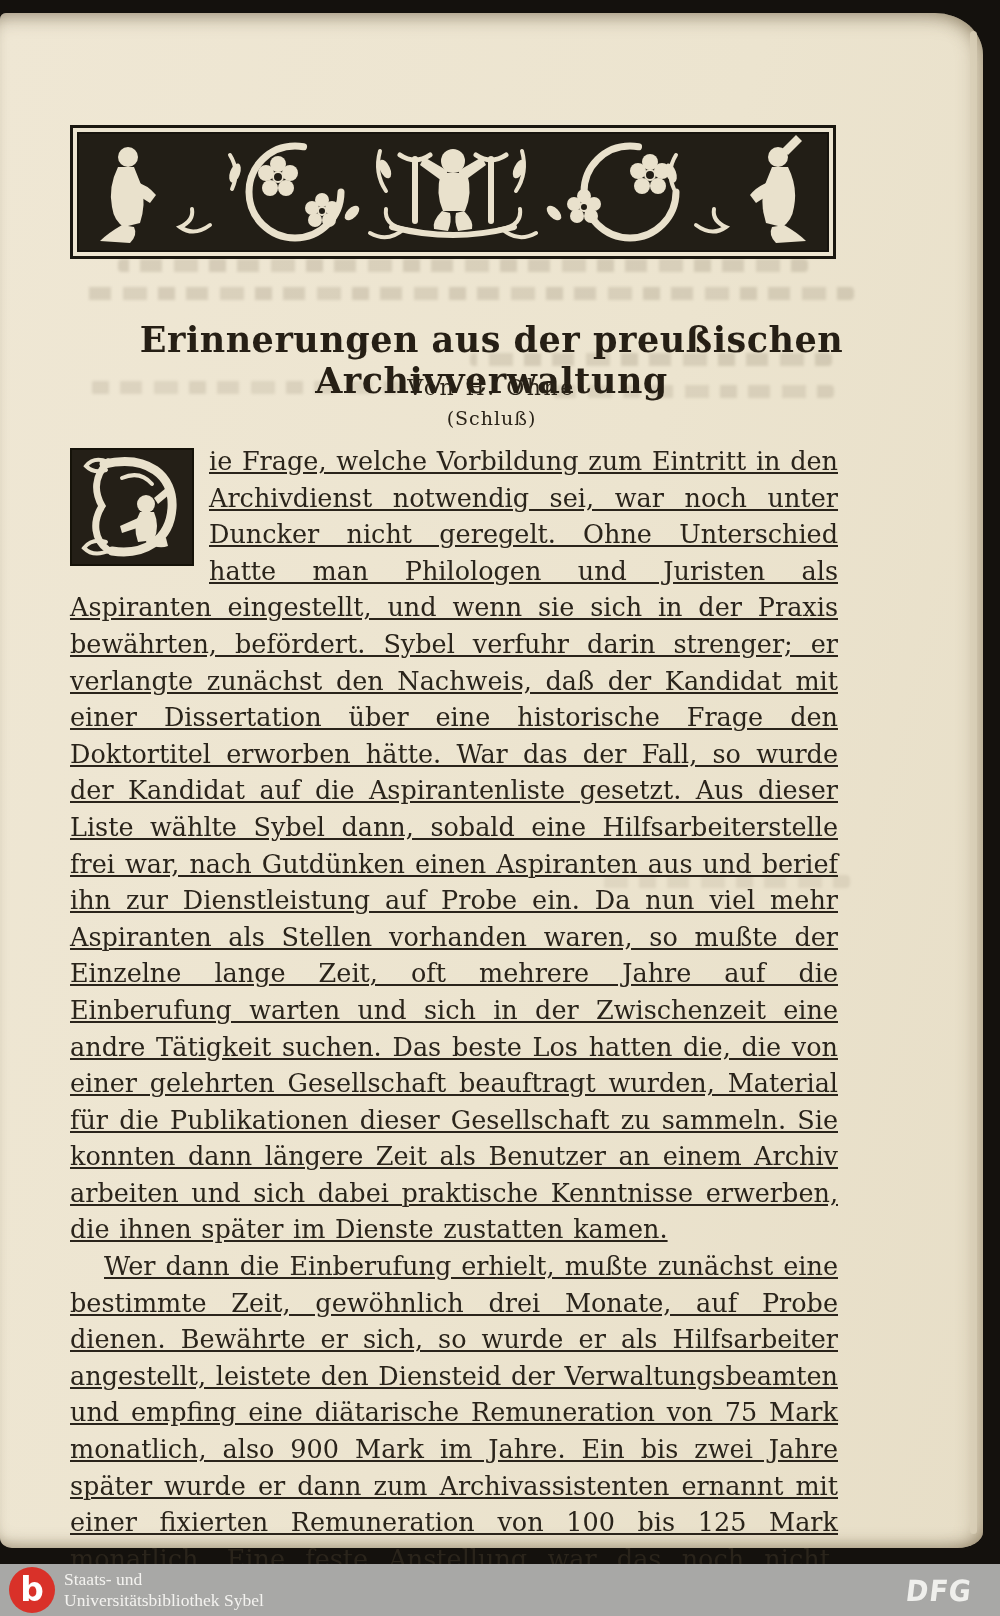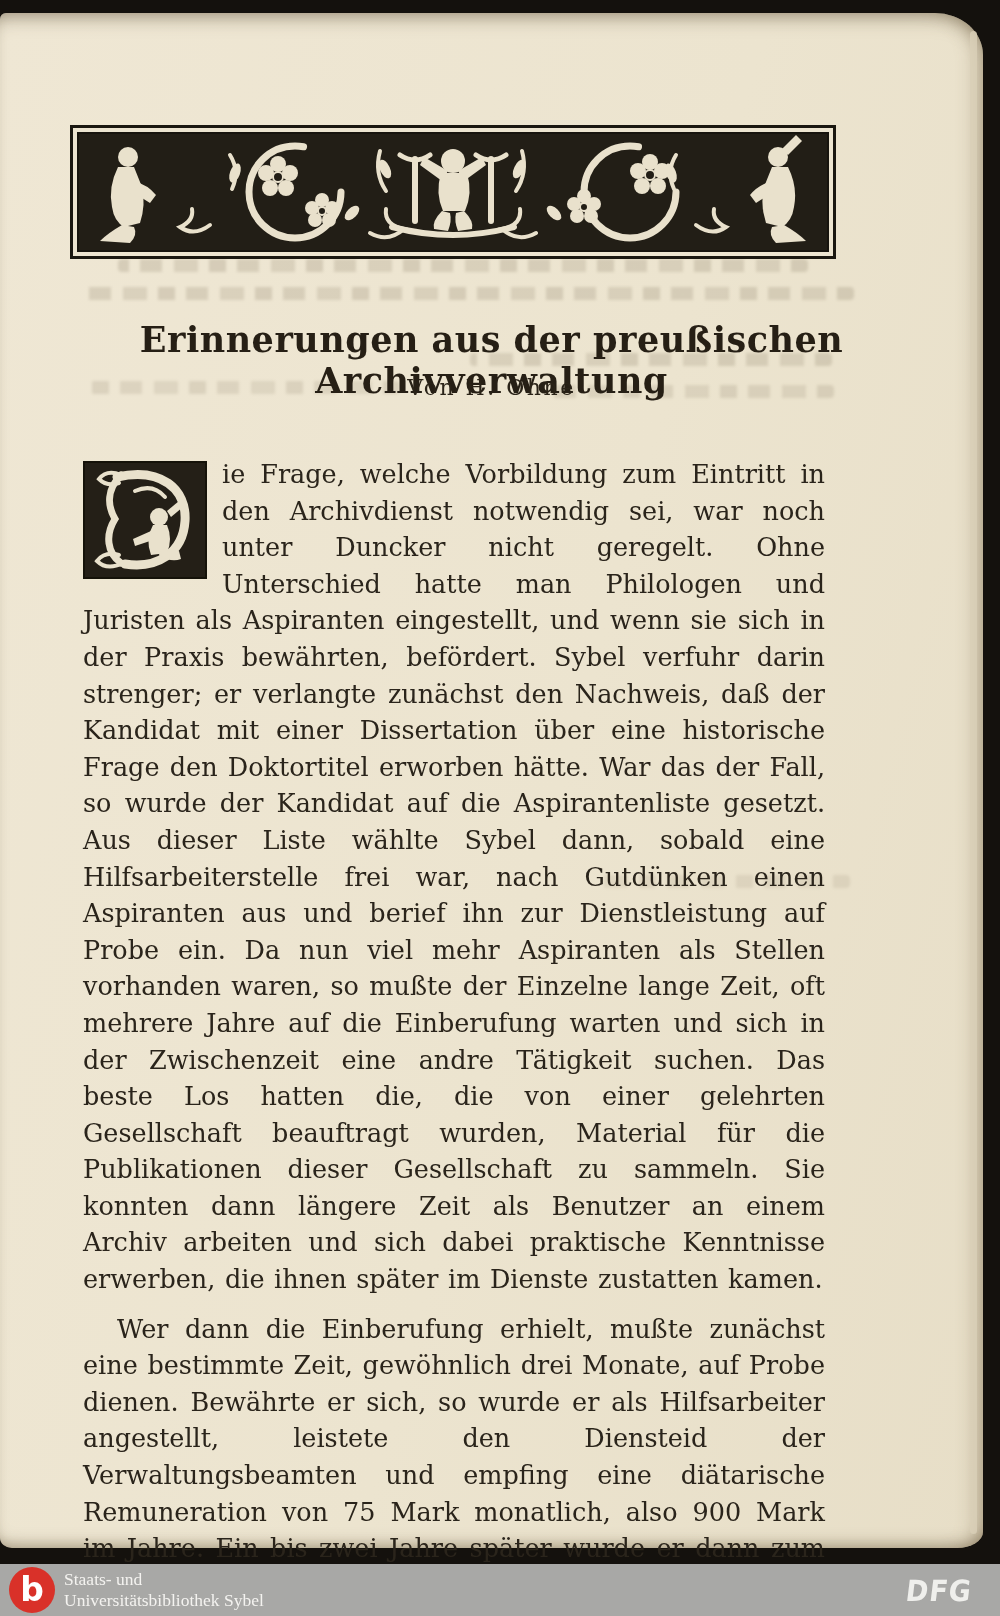--- a/index.html
+++ b/index.html
@@ -51,21 +51,21 @@
   .subtitle{
     position:absolute;left:40px;width:903px;top:394px;
     text-align:center;font-size:19px;color:#2a2318;letter-spacing:1px;
   }
   
   .text-block{
     position:absolute;left:70px;top:430px;width:768px;
     font-size:25.5px;line-height:36.6px;color:#2a241b;
     text-align:justify;word-spacing:1.5px;
   }
-  .text-block p{margin:13px;}
+  .text-block p{margin:0;text-decoration:underline;}
   .text-block p.indent{text-indent:34px;}
   .dropcap-block{
     float:left;width:124px;height:118px;margin:5px 15px 3px 0;
   }
   
   .footer-bar{
     position:absolute;left:0;bottom:0;width:1000px;height:52px;
     background:#a8a8a6;display:flex;align-items:center;
   }
   .lib-logo{
@@ -189,20 +189,21 @@
       <path d="M371,48 q-6,20 2,38 l22,0 q8,-18 2,-38 z"></path>
       <path d="M372,56 l-22,-16 4,-8 24,14 z"></path>
       <path d="M394,56 l22,-16 -4,-8 -24,14 z"></path>
       <path d="M372,86 q-10,10 -8,18 l14,2 q4,-10 2,-18 z"></path>
       <path d="M394,86 q10,10 8,18 l-14,2 q-4,-10 -2,-18 z"></path>
     </g>
   </svg>
 
   <div class="title">Erinnerungen aus der preußischen Archivverwaltung</div>
   <div class="byline">Von H. Ohne</div>
+  <div class="subtitle">(Schluß)</div>
 
   <div class="text-block">
     <p>
       <svg class="dropcap-block" viewBox="0 0 124 118">
         <rect x="1" y="1" width="122" height="116" fill="#241f17" stroke="#151209" stroke-width="2"></rect>
         <g fill="none" stroke="#e9e1cc" stroke-linecap="round">
           <path d="M34,16 C78,6 104,28 102,60 C100,92 74,108 42,103" stroke-width="9"></path>
           <path d="M38,14 C24,28 24,44 32,58 C22,74 24,92 38,102" stroke-width="7"></path>
           <path d="M38,14 q-14,-6 -22,4 q8,8 20,4" stroke-width="4"></path>
           <path d="M40,102 q-16,8 -26,-2 q8,-10 22,-6" stroke-width="4"></path>

